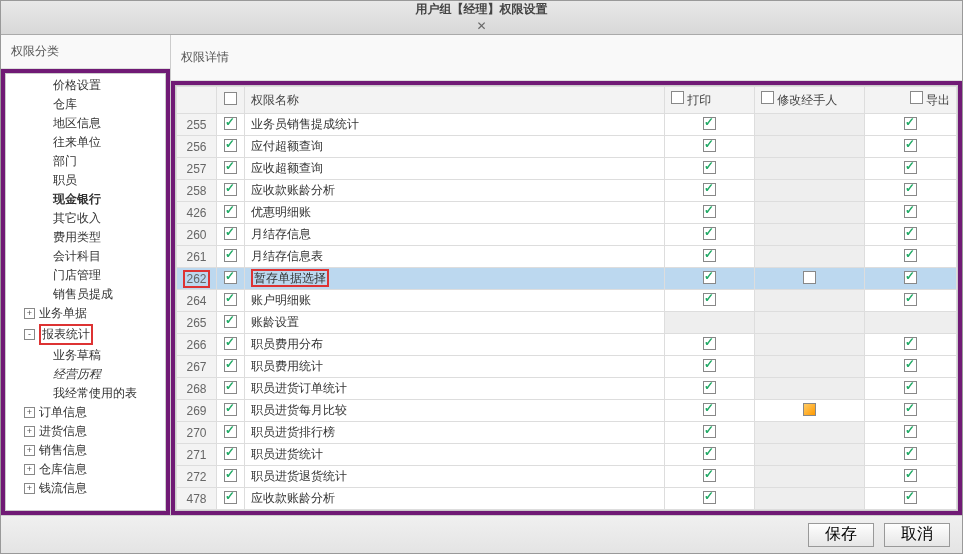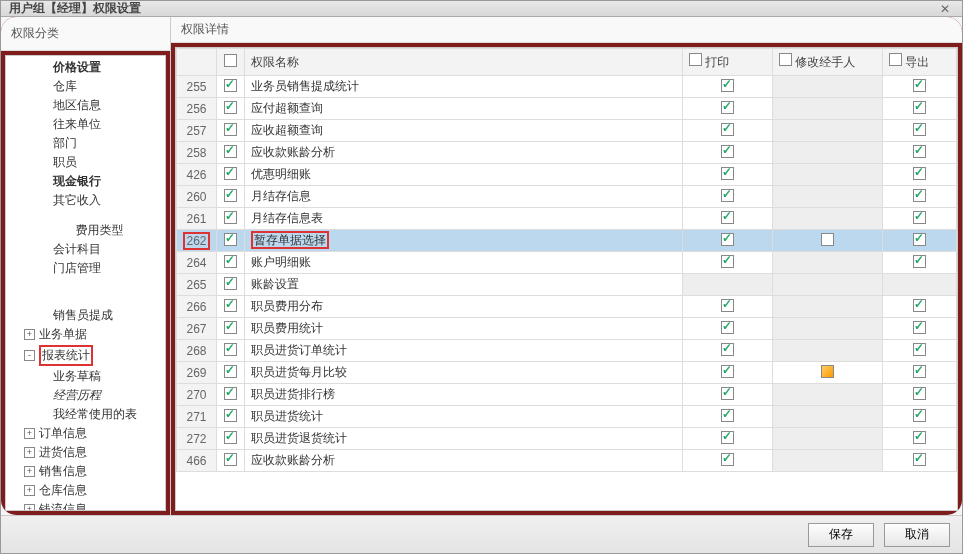--- a/index.html
+++ b/index.html
@@ -1,113 +1,113 @@
 <!DOCTYPE html>
 <html><head>
 <meta charset="utf-8">
 <style>
 * { box-sizing: border-box; margin: 0; padding: 0; }
 body { font-family: "Microsoft YaHei", SimSun, Arial, sans-serif; font-size: 12px; background: #fff; color: #333; }
 .dialog { width: 963px; height: 554px; border: 1px solid #999; background: #f5f5f5; display: flex; flex-direction: column; }
-.titlebar { background: linear-gradient(#e8e8e8,#d8d8d8); height: 16px; display: flex; align-items: center; padding: 0 8px; border-bottom: 1px solid #aaa; }
+.titlebar { background: linear-gradient(#e8e8e8,#d8d8d8); height: 34px; display: flex; align-items: center; padding: 0 8px; border-bottom: 1px solid #aaa; flex-direction: column; }
 .titlebar .title { flex: 1; font-weight: bold; color: #444; }
 .titlebar .close { width: 18px; height: 18px; display: flex; align-items: center; justify-content: center; cursor: pointer; color: #666; }
-.body { flex: 1; display: flex; overflow: hidden; background: #7f1d1d; border-radius: 15px; }
+.body { flex: 1; display: flex; overflow: hidden; background: #701a75; }
 .left-panel { width: 170px; border-right: 1px solid #ccc; display: flex; flex-direction: column; }
 .panel-head { padding: 8px 10px; color: #555; border-bottom: 1px solid #ddd; background: #f9f9f9; }
 .tree-wrap { flex: 1; overflow-y: auto; overflow-x: hidden; border: 1px solid #ccc; margin: 4px; background: #fff; }
 .tree { padding: 2px 0; }
 .tree-item { display: flex; align-items: center; padding: 1px 4px; white-space: nowrap; cursor: pointer; }
 .toggle { width: 11px; height: 11px; border: 1px solid #888; display: inline-flex; align-items: center; justify-content: center; font-size: 9px; line-height: 1; margin-right: 4px; color: #555; background: #fff; }
 .toggle.blank { border: none; }
 .tree-label { color: #333; }
 .hl-box { border: 2px solid #d33; padding: 0 1px; }
 .right-panel { flex: 1; display: flex; flex-direction: column; position: relative; }
-.right-head { padding: 4px 10px; color: #555; border-bottom: 1px solid #ddd; background: #f9f9f9; }
+.right-head { padding: 14px 10px; color: #555; border-bottom: 1px solid #ddd; background: #f9f9f9; }
 .grid-wrap { flex: 1; overflow-y: scroll; overflow-x: hidden; background: #fff; margin: 4px; border: 1px solid #ccc; }
 table { border-collapse: collapse; width: 100%; }
 th, td { border: 1px solid #ddd; font-size: 12px; text-align: left; vertical-align: middle; }
 th { background: #f3f3f3; font-weight: normal; color: #444; padding: 4px 6px; height: 26px; }
 td { padding: 2px 6px; height: 18px; }
 td.num, th.num { width: 40px; text-align: center; background: #f3f3f3; color: #666; }
 td.cb, th.cb { width: 28px; text-align: center; }
 th.name { width: auto; }
 th.col3 { width: 90px; }
 th.col4 { width: 110px; }
-th.col5 { width: 74px; }
+th.col5 { width: 92px; text-align: right; }
 td.gray { background: #eee; }
 tr.selected td { background: #bcd8ef !important; }
 tr.selected td.num { background: #bcd8ef !important; }
 .cbx { width: 13px; height: 13px; border: 1px solid #888; display: inline-block; position: relative; background: #fff; }
 .cbx.checked::after { content: "✓"; position: absolute; top: -3px; left: 0px; font-size: 12px; color: #2a6; font-weight: bold; }
 .cbx.partial { background: linear-gradient(135deg,#fc6,#f90); }
 .footer { height: 38px; background: linear-gradient(#f0f0f0,#e4e4e4); border-top: 1px solid #ccc; display: flex; align-items: center; justify-content: flex-end; padding: 0 12px; gap: 10px; }
-.btn { min-width: 66px; height: 24px; border: 1px solid #999; background: linear-gradient(#fefefe,#e6e6e6); cursor: pointer; font-size: 12px; display: inline-flex; align-items: center; justify-content: center; }
+.btn { min-width: 66px; height: 24px; border: 1px solid #999; background: linear-gradient(#fefefe,#e6e6e6); cursor: pointer; font-size: 16px; display: inline-flex; align-items: center; justify-content: center; }
 ::-webkit-scrollbar { width: 16px; }
 ::-webkit-scrollbar-track { background: #eee; border-left: 1px solid #ccc; }
 ::-webkit-scrollbar-thumb { background: #c8c8c8; border: 1px solid #aaa; }
 </style>
 </head>
 <body>
 
 <div class="dialog">
   <div class="titlebar">
     <span class="title">用户组【经理】权限设置</span>
     <span class="close">✕</span>
   </div>
   <div class="body">
     <div class="left-panel">
       <div class="panel-head">权限分类</div>
       <div class="tree-wrap">
         <div class="tree" id="tree">
+            <div class="tree-item" style="padding-left: 32px;">
+              <span class="toggle blank"></span>
+              <span class="tree-label">价格设置</span>
+            </div>
+            <div class="tree-item" style="padding-left: 32px;">
+              <span class="toggle blank"></span>
+              <span class="tree-label">仓库</span>
+            </div>
+            <div class="tree-item" style="padding-left: 32px;">
+              <span class="toggle blank"></span>
+              <span class="tree-label">地区信息</span>
+            </div>
+            <div class="tree-item" style="padding-left: 32px;">
+              <span class="toggle blank"></span>
+              <span class="tree-label">往来单位</span>
+            </div>
+            <div class="tree-item" style="padding-left: 32px;">
+              <span class="toggle blank"></span>
+              <span class="tree-label">部门</span>
+            </div>
+            <div class="tree-item" style="padding-left: 32px;">
+              <span class="toggle blank"></span>
+              <span class="tree-label">职员</span>
+            </div>
             <div class="tree-item" style="padding-left: 32px; font-weight: bold;">
               <span class="toggle blank"></span>
-              <span class="tree-label">价格设置</span>
-            </div>
-            <div class="tree-item" style="padding-left: 32px;">
-              <span class="toggle blank"></span>
-              <span class="tree-label">仓库</span>
-            </div>
-            <div class="tree-item" style="padding-left: 32px;">
-              <span class="toggle blank"></span>
-              <span class="tree-label">地区信息</span>
-            </div>
-            <div class="tree-item" style="padding-left: 32px;">
-              <span class="toggle blank"></span>
-              <span class="tree-label">往来单位</span>
-            </div>
-            <div class="tree-item" style="padding-left: 32px;">
-              <span class="toggle blank"></span>
-              <span class="tree-label">部门</span>
-            </div>
-            <div class="tree-item" style="padding-left: 32px;">
-              <span class="toggle blank"></span>
-              <span class="tree-label">职员</span>
-            </div>
-            <div class="tree-item" style="padding-left: 32px; font-weight: bold;">
-              <span class="toggle blank"></span>
               <span class="tree-label">现金银行</span>
             </div>
             <div class="tree-item" style="padding-left: 32px;">
               <span class="toggle blank"></span>
               <span class="tree-label">其它收入</span>
             </div>
-            <div class="tree-item" style="padding-left: 32px; flex-direction: column;">
+            <div class="tree-item" style="padding-left: 32px;">
               <span class="toggle blank"></span>
               <span class="tree-label">费用类型</span>
             </div>
             <div class="tree-item" style="padding-left: 32px;">
               <span class="toggle blank"></span>
               <span class="tree-label">会计科目</span>
             </div>
             <div class="tree-item" style="padding-left: 32px;">
               <span class="toggle blank"></span>
               <span class="tree-label">门店管理</span>
             </div>
-            <div class="tree-item" style="padding-left: 32px; margin-top: 28px;">
+            <div class="tree-item" style="padding-left: 32px;">
               <span class="toggle blank"></span>
               <span class="tree-label">销售员提成</span>
             </div>
             <div class="tree-item" style="padding-left: 18px;">
               <span class="toggle">+</span>
               <span class="tree-label">业务单据</span>
             </div>
             <div class="tree-item" style="padding-left: 18px;">
               <span class="toggle">-</span>
               <span class="tree-label hl-box">报表统计</span>
@@ -292,21 +292,21 @@
               </tr>
               <tr>
                 <td class="num">272</td>
                 <td style="text-align: center;"><span class="cbx checked"></span></td>
                 <td>职员进货退货统计</td>
                 <td style="text-align: center;"><span class="cbx checked"></span></td>
                 <td class="gray"></td>
                 <td style="text-align: center;"><span class="cbx checked"></span></td>
               </tr>
               <tr>
-                <td class="num">466</td>
+                <td class="num">478</td>
                 <td style="text-align: center;"><span class="cbx checked"></span></td>
                 <td>应收款账龄分析</td>
                 <td style="text-align: center;"><span class="cbx checked"></span></td>
                 <td class="gray"></td>
                 <td style="text-align: center;"><span class="cbx checked"></span></td>
               </tr>
             </tbody>
         </table>
       </div>
     </div>

